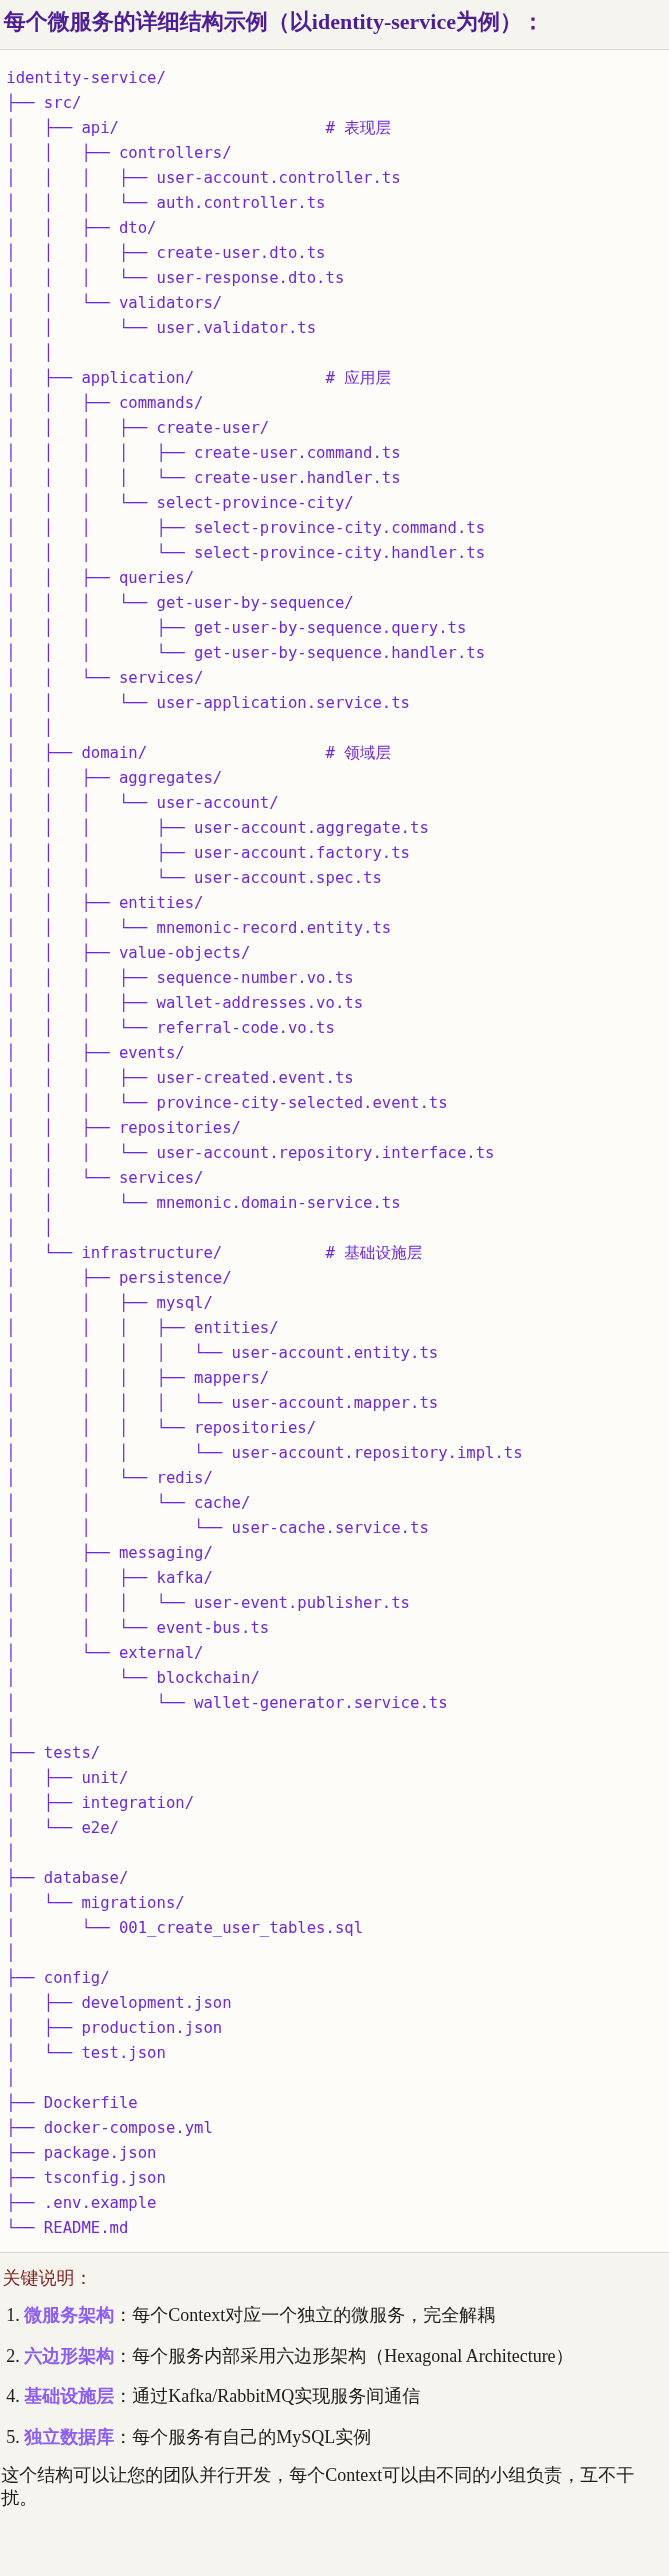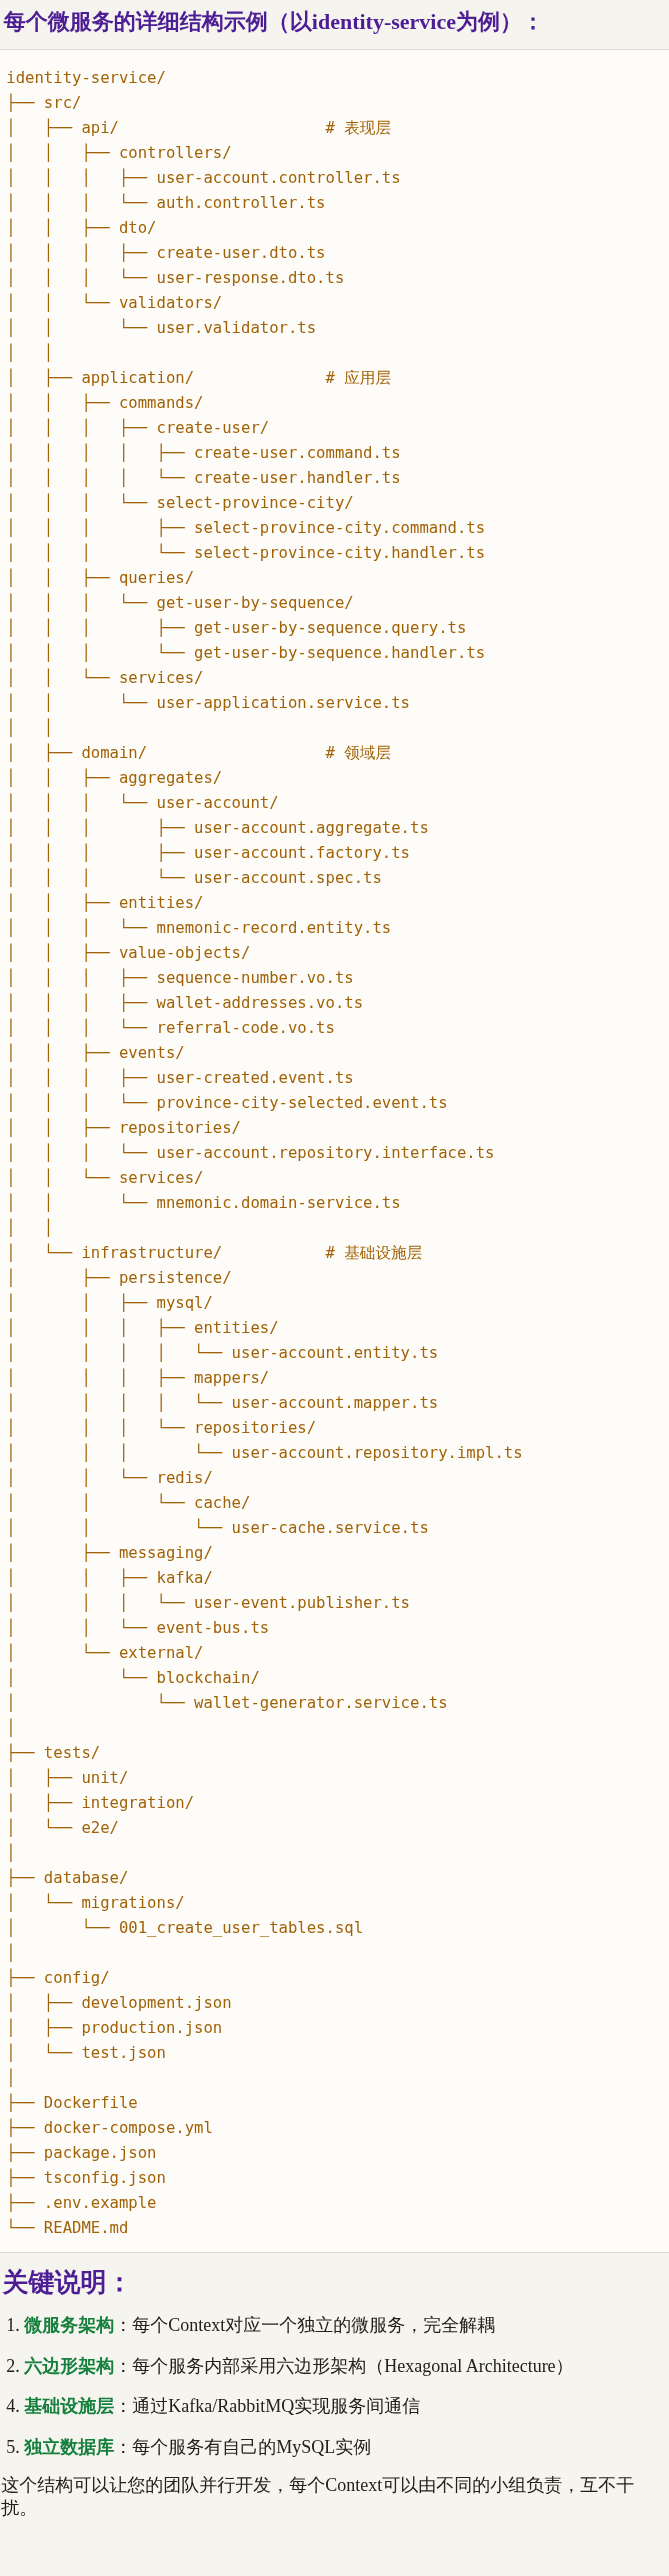--- a/index.html
+++ b/index.html
@@ -29,53 +29,53 @@
     border-top: 0.6px solid #dbd8cf;
     border-bottom: 0.6px solid #dbd8cf;
     padding: 16.3px 5px 11.3px 6.3px;
     overflow: hidden;
   }
   .tree {
     margin: 0;
     font-family: "DejaVu Sans Mono", "Liberation Mono", monospace;
     font-size: 15.6px;
     line-height: 25px;
-    color: #a16207;
+    color: #6d28d9;
     white-space: pre;
   }
   .notes-section {
     padding: 13.8px 6.3px 7.5px 1.3px;
   }
   .notes-heading {
     margin: 0 0 15px 1.3px;
-    font-size: 26px;
+    font-size: 18px;
     line-height: 1.25;
-    font-weight: 700;
-    color: #4c1d95;
+    font-weight: 400;
+    color: #7f1d1d;
   }
   .notes-list {
     list-style: none;
     margin: 0;
     padding: 0 0 0 5px;
   }
   .note-item {
     font-size: 18px;
     line-height: 1.25;
     margin: 0 0 18px 0;
     color: #21201a;
   }
   .note-item:last-child {
     margin-bottom: 0;
   }
   .note-num {
     margin-right: 4.4px;
   }
   .note-term {
     font-weight: 700;
-    color: #15803d;
+    color: #8b5cf6;
   }
   .notes-footer {
     margin: 15.6px 0 0 0;
     font-size: 18px;
     line-height: 1.25;
     color: #21201a;
   }
 </style>
 </head>
 <body>

